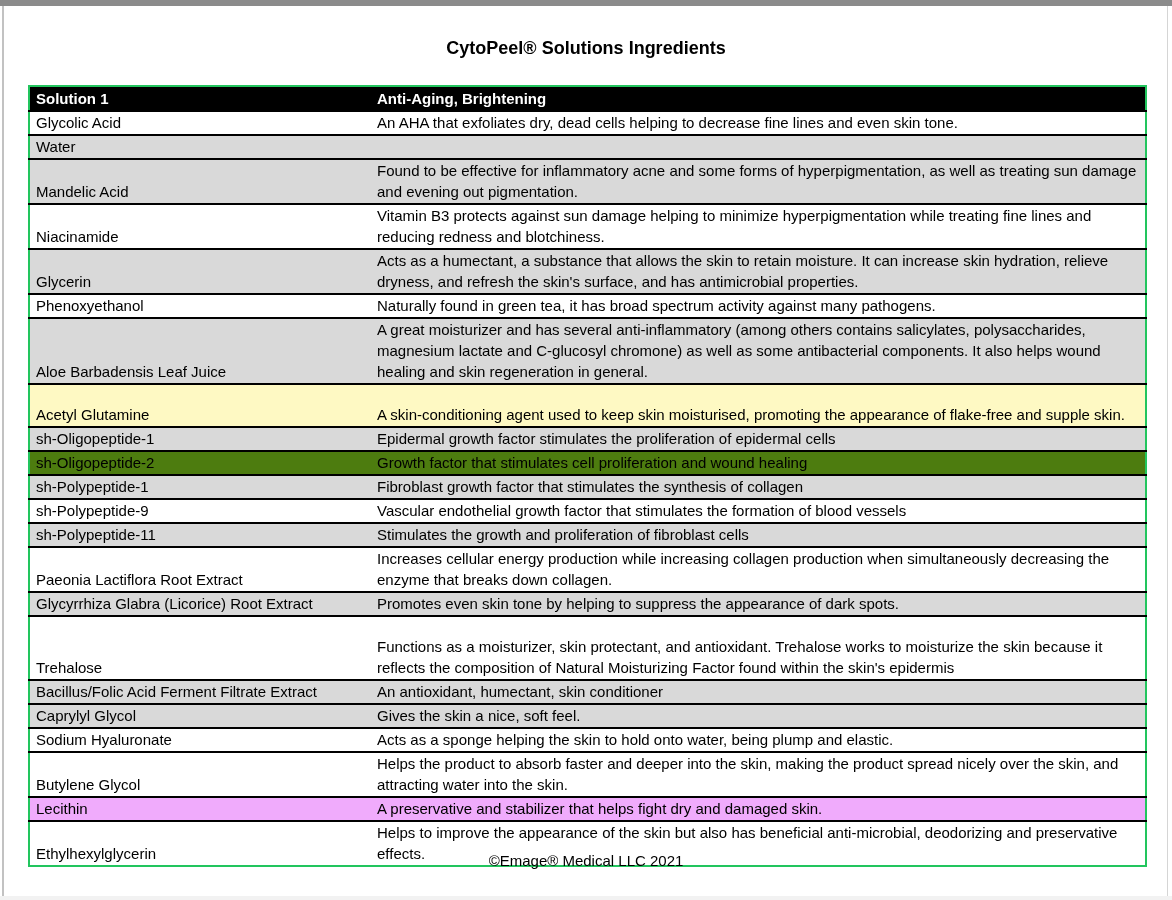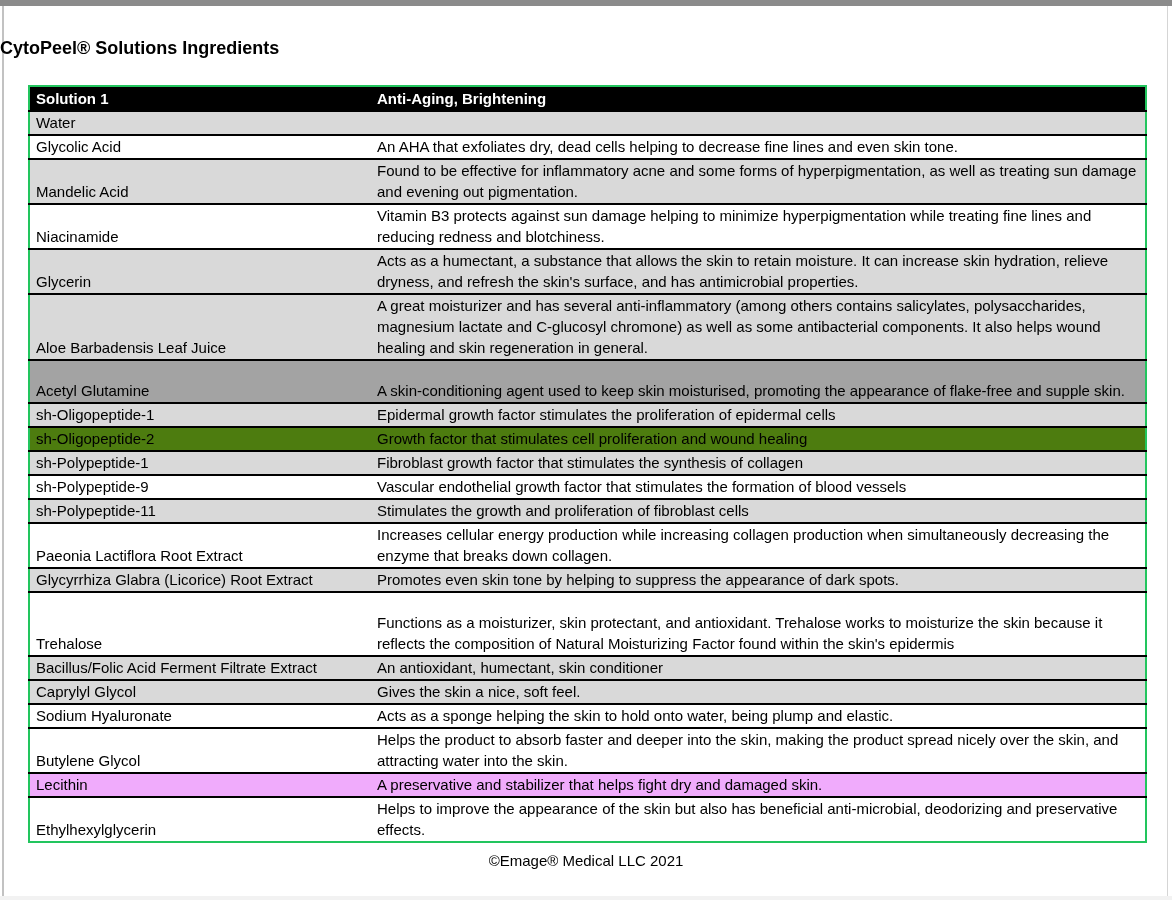--- a/index.html
+++ b/index.html
@@ -33,21 +33,21 @@
   .frame-bottom {
     position: absolute;
     left: 0; top: 896px;
     width: 1172px; height: 4px;
     background: #f2f2f2;
   }
   .doc-title {
     position: absolute;
     left: 0; top: 38px;
     width: 1172px;
-    text-align: left;
+    text-align: center;
     font-size: 18px;
     font-weight: bold;
     color: #000000;
   }
   .ingredients-table-wrap {
     position: absolute;
     left: 28px; top: 85px;
     width: 1117px;
   }
   table.ingredients {
@@ -104,45 +104,49 @@
       <col class="c1">
       <col class="c2">
     </colgroup>
     <thead>
       <tr>
         <th>Solution 1</th>
         <th>Anti-Aging, Brightening</th>
       </tr>
     </thead>
     <tbody>
+        <tr style="height: 22px; background: rgb(255, 255, 255);">
+          <td class="name-cell">Glycolic Acid</td>
+          <td class="desc-cell">An AHA that exfoliates dry, dead cells helping to decrease fine lines and even skin tone.</td>
+        </tr>
         <tr style="height: 22px; background: rgb(217, 217, 217);">
           <td class="name-cell">Water</td>
           <td class="desc-cell"></td>
-        </tr>
-        <tr style="height: 22px; background: rgb(255, 255, 255);">
-          <td class="name-cell">Glycolic Acid</td>
-          <td class="desc-cell">An AHA that exfoliates dry, dead cells helping to decrease fine lines and even skin tone.</td>
         </tr>
         <tr style="height: 43px; background: rgb(217, 217, 217);">
           <td class="name-cell">Mandelic Acid</td>
           <td class="desc-cell">Found to be effective for inflammatory acne and some forms of hyperpigmentation, as well as treating sun damage and evening out pigmentation.</td>
         </tr>
         <tr style="height: 43px; background: rgb(255, 255, 255);">
           <td class="name-cell">Niacinamide</td>
           <td class="desc-cell">Vitamin B3 protects against sun damage helping to minimize hyperpigmentation while treating fine lines and reducing redness and blotchiness.</td>
         </tr>
         <tr style="height: 43px; background: rgb(217, 217, 217);">
           <td class="name-cell">Glycerin</td>
           <td class="desc-cell">Acts as a humectant, a substance that allows the skin to retain moisture. It can increase skin hydration, relieve dryness, and refresh the skin's surface, and has antimicrobial properties.</td>
         </tr>
+        <tr style="height: 22px; background: rgb(255, 255, 255);">
+          <td class="name-cell">Phenoxyethanol</td>
+          <td class="desc-cell">Naturally found in green tea, it has broad spectrum activity against many pathogens.</td>
+        </tr>
         <tr style="height: 64px; background: rgb(217, 217, 217);">
           <td class="name-cell">Aloe Barbadensis Leaf Juice</td>
           <td class="desc-cell">A great moisturizer and has several anti-inflammatory (among others contains salicylates, polysaccharides, magnesium lactate and C-glucosyl chromone) as well as some antibacterial components. It also helps wound healing and skin regeneration in general.</td>
         </tr>
-        <tr style="height: 43px; background: #a3a3a3;">
+        <tr style="height: 43px; background: #fef9c3;">
           <td class="name-cell">Acetyl Glutamine</td>
           <td class="desc-cell">A skin-conditioning agent used to keep skin moisturised, promoting the appearance of flake-free and supple skin.</td>
         </tr>
         <tr style="height: 22px; background: rgb(217, 217, 217);">
           <td class="name-cell">sh-Oligopeptide-1</td>
           <td class="desc-cell">Epidermal growth factor stimulates the proliferation of epidermal cells</td>
         </tr>
         <tr style="height: 22px; background: #4d7c0f;">
           <td class="name-cell">sh-Oligopeptide-2</td>
           <td class="desc-cell">Growth factor that stimulates cell proliferation and wound healing</td>

